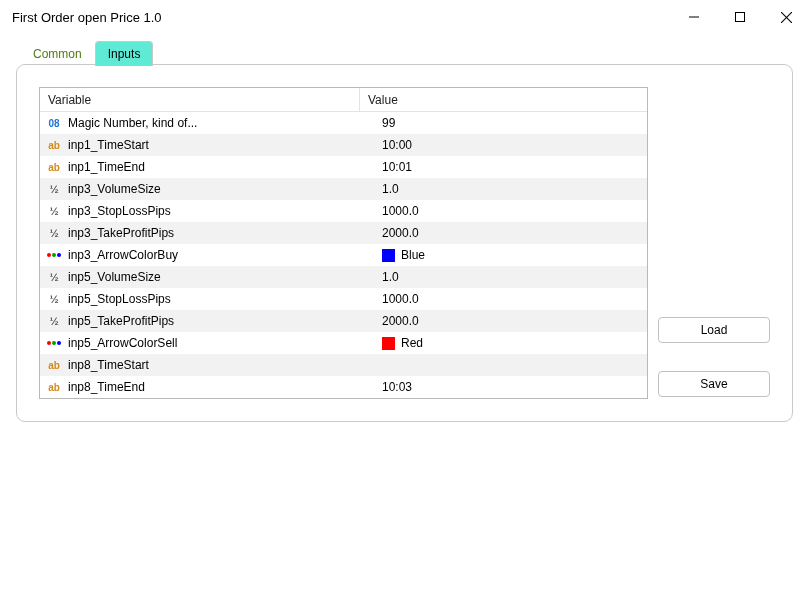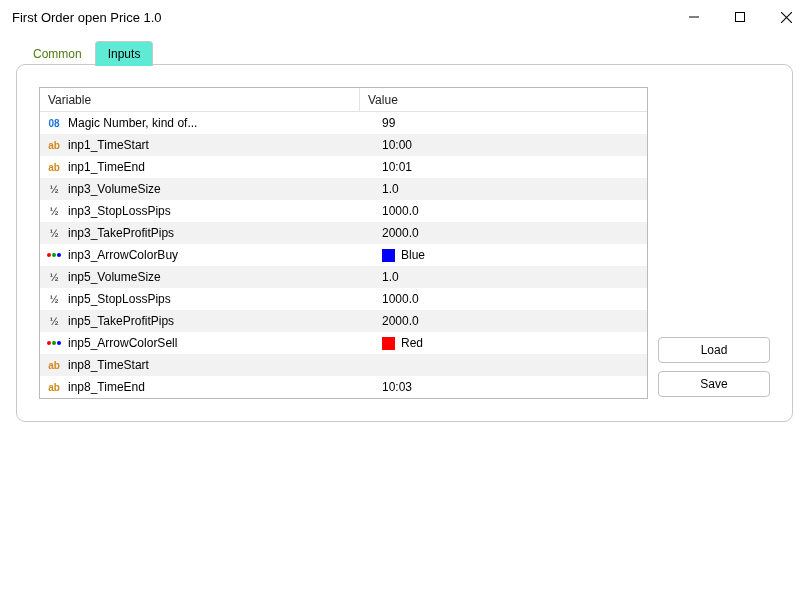--- a/index.html
+++ b/index.html
@@ -148,20 +148,21 @@
     padding-bottom: 2px;
   }
   .btn {
     height: 26px;
     border: 1px solid #c2c2c2;
     border-radius: 4px;
     background: #ffffff;
     font-size: 12px;
     display: flex; align-items: center; justify-content: center;
     cursor: default;
+    margin-top: 20px;
   }
 </style>
 </head>
 <body>
 
 <div class="window">
 
   <div class="titlebar">
     <span class="titlebar-title">First Order open Price  1.0</span>
     <span class="titlebar-spacer"></span>

